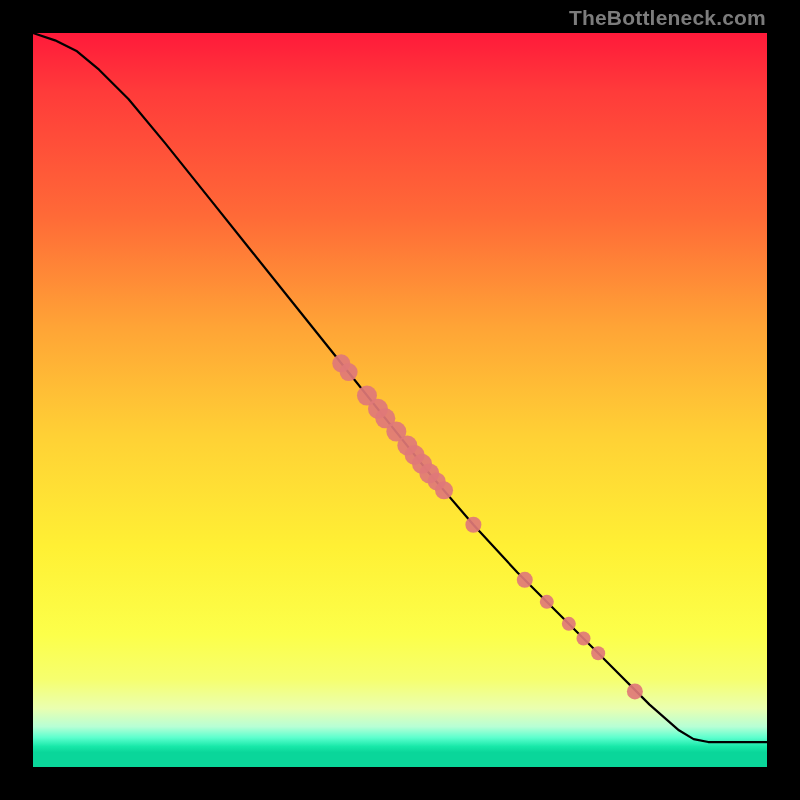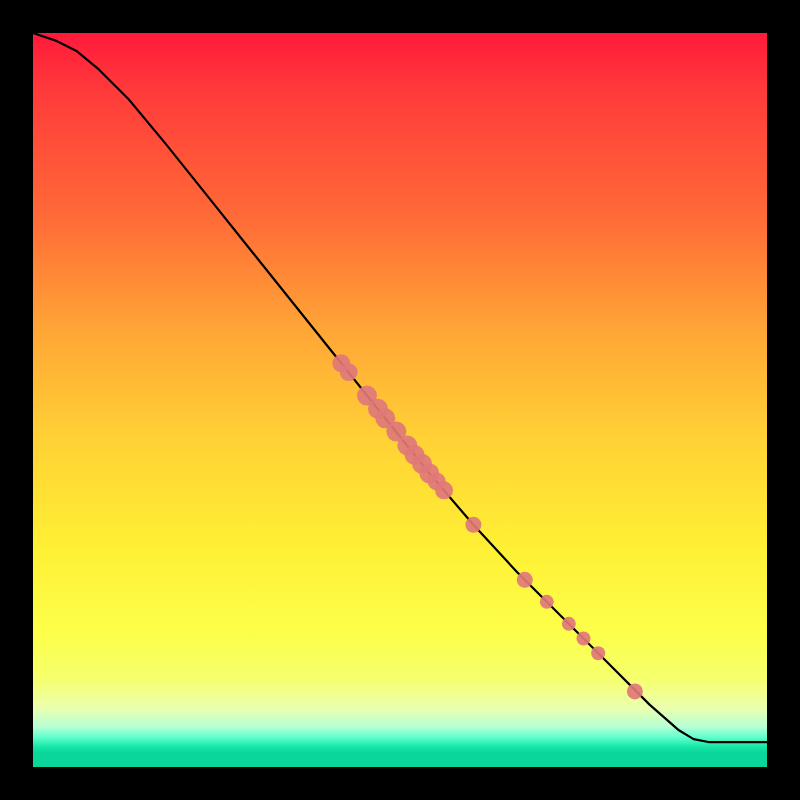--- a/index.html
+++ b/index.html
@@ -106,13 +106,14 @@
           <circle cx="491.78" cy="546.83" r="8" class="marker"></circle>
           <circle cx="513.80" cy="568.85" r="7" class="marker"></circle>
           <circle cx="535.82" cy="590.87" r="7" class="marker"></circle>
           <circle cx="550.50" cy="605.55" r="7" class="marker"></circle>
           <circle cx="565.18" cy="620.23" r="7" class="marker"></circle>
           <circle cx="601.88" cy="658.40" r="8" class="marker"></circle>
         </g>
     </svg>
   </div>
 
+  <div class="watermark">TheBottleneck.com</div>
 </div>
 
 </body></html>

